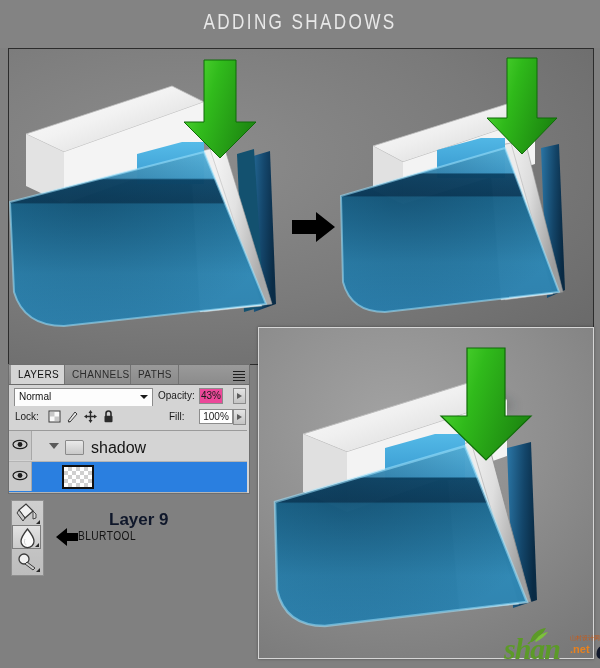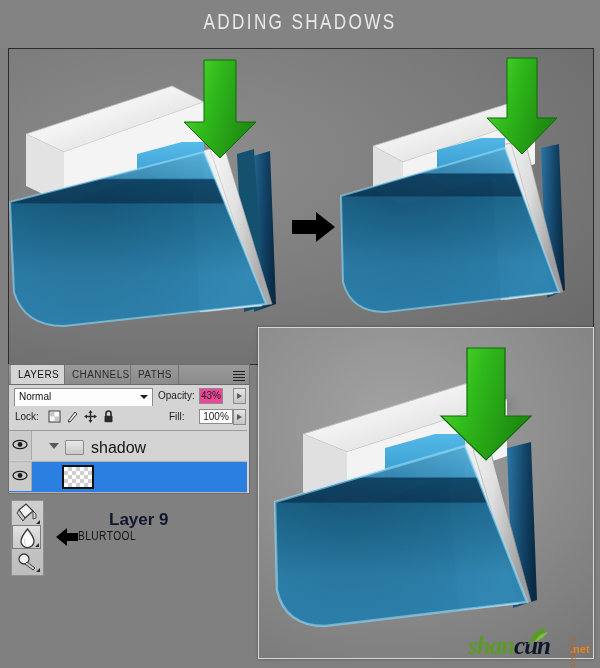--- a/index.html
+++ b/index.html
@@ -321,25 +321,26 @@
 
   
   #watermark {
     position: absolute;
     left: 468px; top: 632px;
     height: 30px;
   }
   .wm-shan { color: #5c9a28; }
   .wm-cun  { color: #0f172a; }
   .wm-text {
-    font-size: 25px;
+    font-size: 30px;
     font-weight: bold;
     font-style: italic;
     letter-spacing: -1px;
     font-family: "Liberation Serif", serif;
+    margin-left: 36px;
   }
   #wm-cn {
     position: absolute;
     left: 102px; top: 2px;
     font-size: 6px;
     color: #c85a18;
     letter-spacing: 0;
   }
   #wm-net {
     position: absolute;

